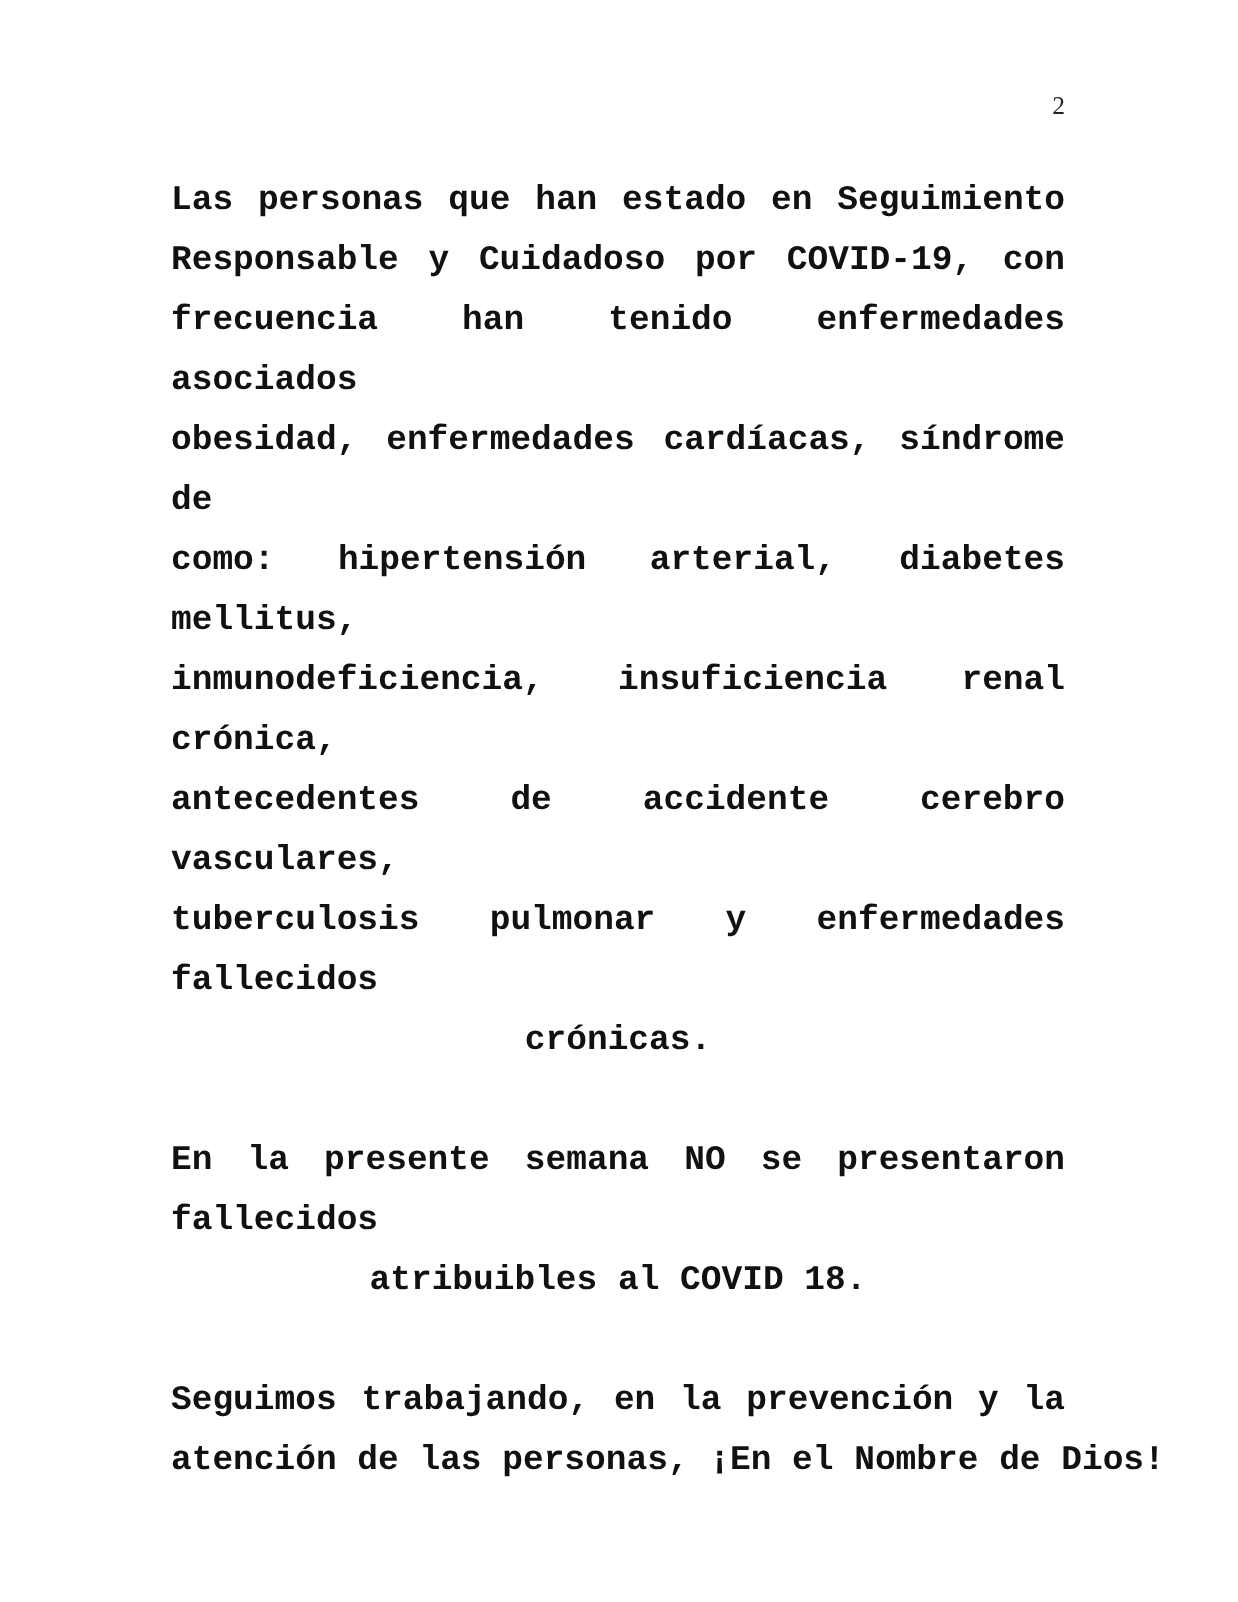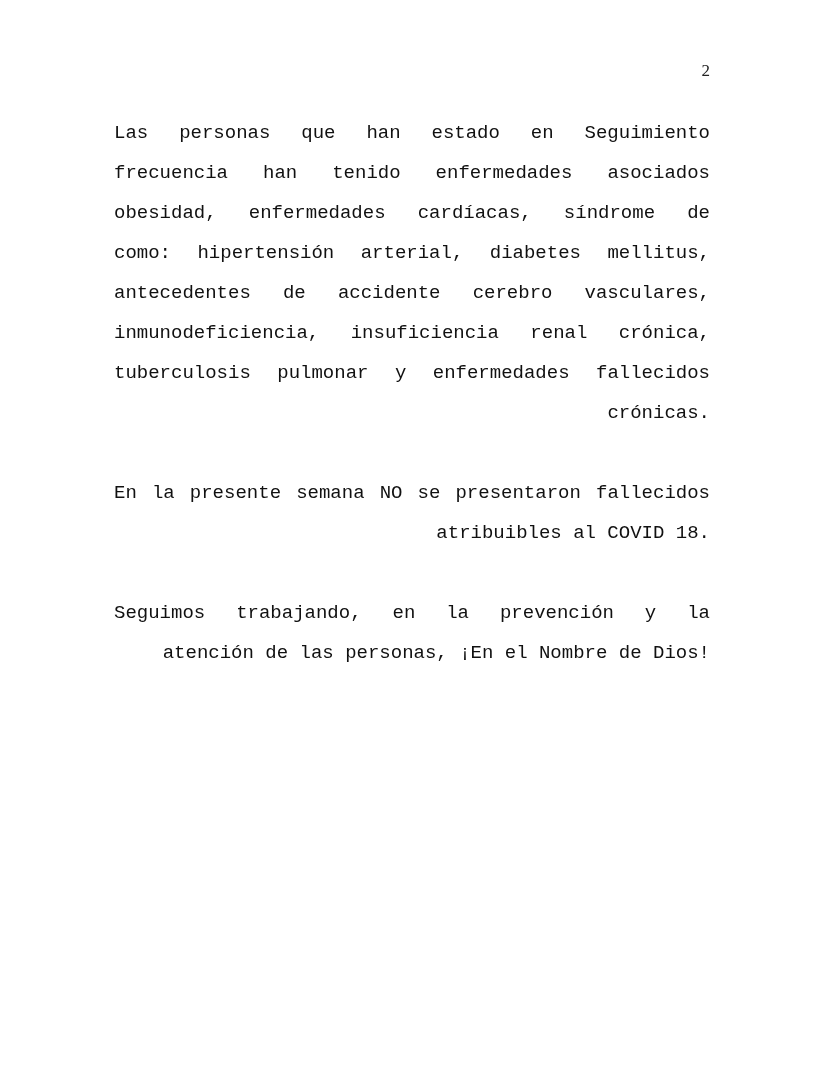--- a/index.html
+++ b/index.html
@@ -21,58 +21,59 @@
   }
   .header {
     text-align: right;
     line-height: 22px;
     margin-bottom: 31px;
     font-family: "Liberation Serif", "DejaVu Serif", serif;
     font-size: 17px;
     color: #222222;
   }
   .content {
-    font-weight: normal;
-    font-size: 19px;
+    font-weight: bold;
+    font-size: 23px;
   }
   .para {
     margin-bottom: 40px;
   }
   .line {
     line-height: 40px;
     min-height: 40px;
   }
   .just {
     text-align: justify;
     text-align-last: justify;
     text-justify: inter-word;
   }
   .ll {
-    text-align: right;
+    text-align: center;
     white-space: nowrap;
   }
 </style>
 </head>
 <body>
 
 <div class="page">
 
   <div class="header">
     <span>2</span>
   </div>
 
   <div class="content">
 
     <div class="para">
       <div class="line just">Las personas que han estado en Seguimiento</div>
+      <div class="line just">Responsable y Cuidadoso por COVID-19, con</div>
       <div class="line just">frecuencia han tenido enfermedades asociados</div>
       <div class="line just">obesidad, enfermedades cardíacas, síndrome de</div>
       <div class="line just">como: hipertensión arterial, diabetes mellitus,</div>
+      <div class="line just">inmunodeficiencia, insuficiencia renal crónica,</div>
       <div class="line just">antecedentes de accidente cerebro vasculares,</div>
-      <div class="line just">inmunodeficiencia, insuficiencia renal crónica,</div>
       <div class="line just">tuberculosis pulmonar y enfermedades fallecidos</div>
       <div class="line ll">crónicas.</div>
     </div>
 
     <div class="para">
       <div class="line just">En la presente semana NO se presentaron fallecidos</div>
       <div class="line ll">atribuibles al COVID 18.</div>
     </div>
 
 

